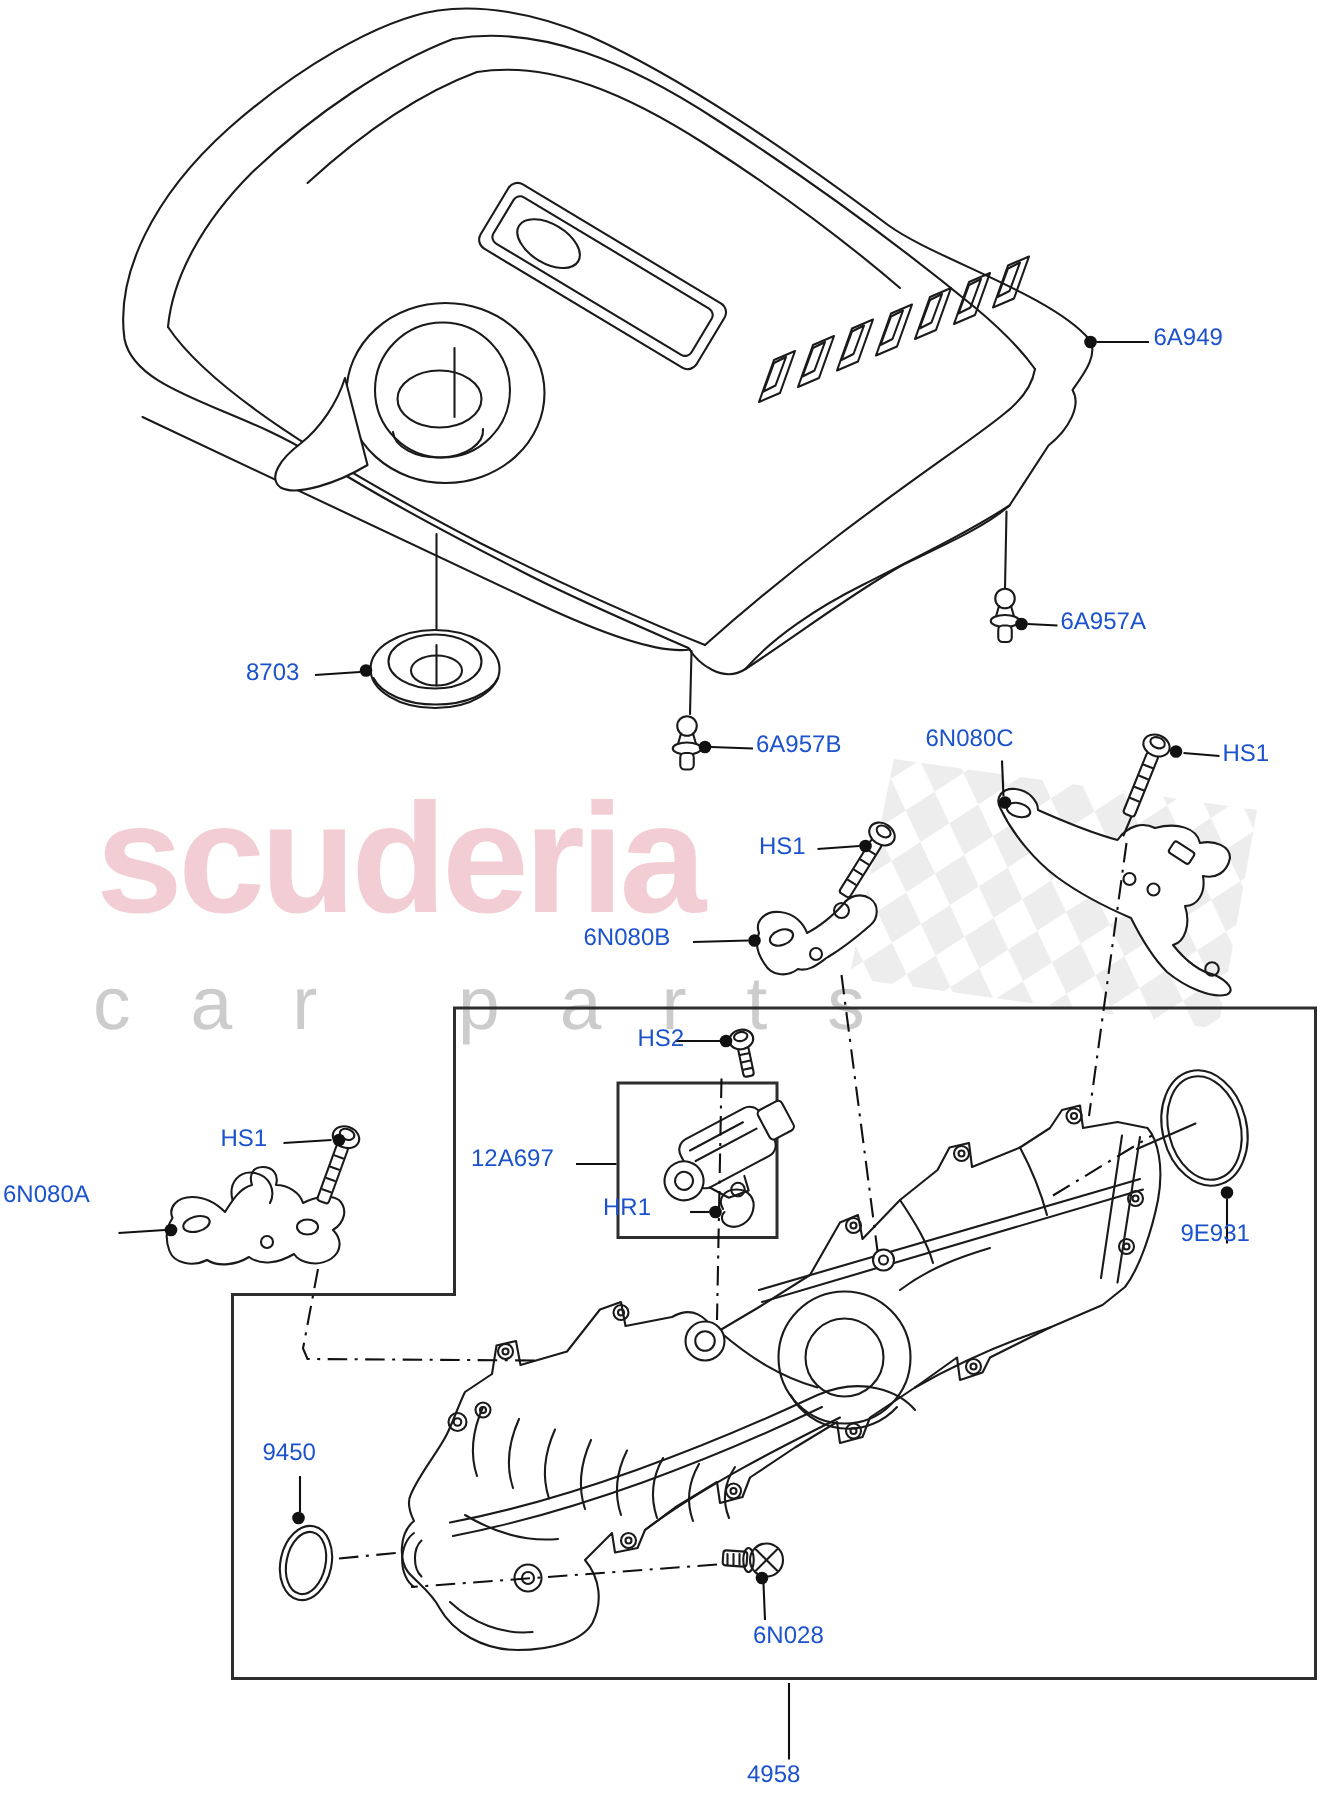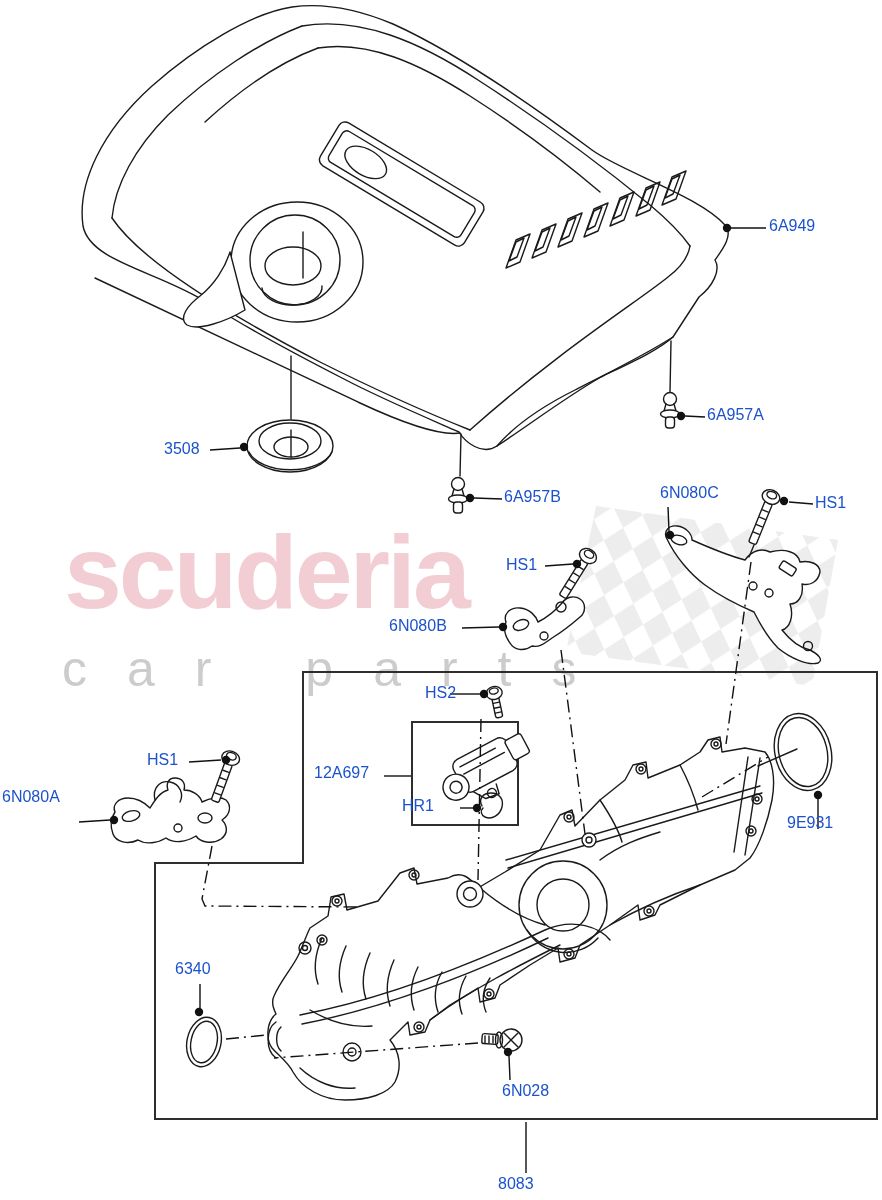--- a/index.html
+++ b/index.html
@@ -328,29 +328,29 @@
     <line class="leader" x1="200" y1="984" x2="200" y2="1008"></line>
         <circle class="dot" cx="199" cy="1012" r="4.2"></circle>
     <line class="leader" x1="509" y1="1056" x2="510" y2="1080"></line>
         <circle class="dot" cx="508" cy="1052" r="4.2"></circle>
     <line class="leader" x1="526" y1="1122" x2="526" y2="1173"></line>
   </g>
 </svg>
 
 <div class="plabel" style="left:769px;top:218px">6A949</div>
 <div class="plabel" style="left:707px;top:407px">6A957A</div>
-<div class="plabel" style="left:164px;top:441px">3508</div>
+<div class="plabel" style="left:164px;top:441px">8703</div>
 <div class="plabel" style="left:504px;top:489px">6A957B</div>
 <div class="plabel" style="left:147px;top:752px">HS1</div>
 <div class="plabel" style="left:2px;top:789px">6N080A</div>
 <div class="plabel" style="left:506px;top:557px">HS1</div>
 <div class="plabel" style="left:389px;top:618px">6N080B</div>
-<div class="plabel" style="left:660px;top:485px">6N080C</div>
+<div class="plabel" style="left:617px;top:485px">6N080C</div>
 <div class="plabel" style="left:815px;top:495px">HS1</div>
 <div class="plabel" style="left:425px;top:685px">HS2</div>
 <div class="plabel" style="left:314px;top:765px">12A697</div>
 <div class="plabel" style="left:402px;top:798px">HR1</div>
 <div class="plabel" style="left:787px;top:815px">9E931</div>
-<div class="plabel" style="left:175px;top:961px">6340</div>
+<div class="plabel" style="left:175px;top:961px">9450</div>
 <div class="plabel" style="left:502px;top:1083px">6N028</div>
-<div class="plabel" style="left:498px;top:1176px">8083</div>
+<div class="plabel" style="left:498px;top:1176px">4958</div>
 
 </div>
 
 </body></html>

